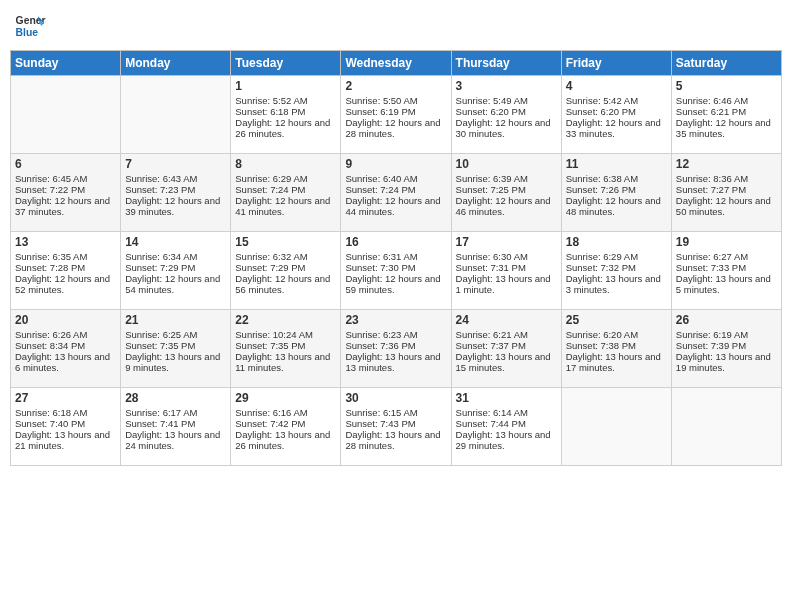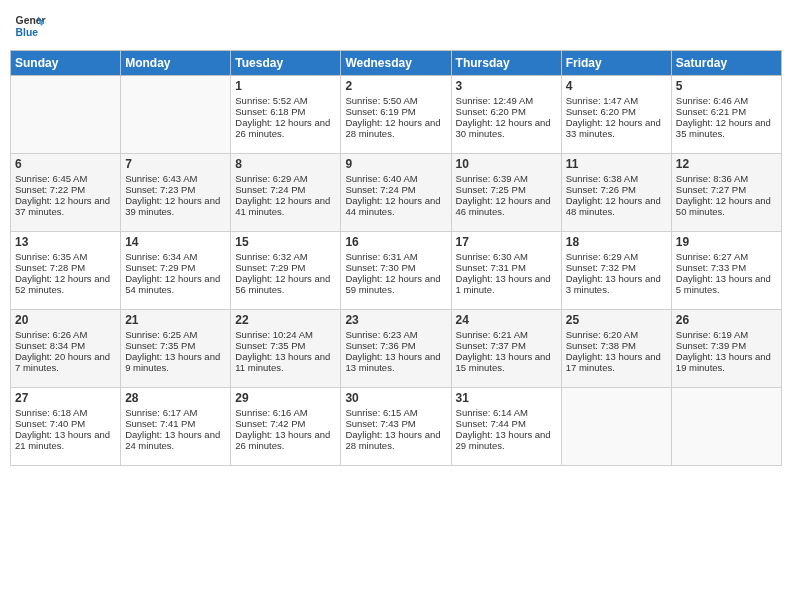--- a/index.html
+++ b/index.html
@@ -107,22 +107,22 @@
         <th>Friday</th>
         <th>Saturday</th>
       </tr>
   </thead>
   <tbody id="calendar-body">
       <tr>
         <td class="empty-cell"></td>
         <td class="empty-cell"></td>
         <td><span class="day-number">1</span><span>Sunrise: 5:52 AM</span><br><span>Sunset: 6:18 PM</span><br><span>Daylight: 12 hours and 26 minutes.</span></td>
         <td><span class="day-number">2</span><span>Sunrise: 5:50 AM</span><br><span>Sunset: 6:19 PM</span><br><span>Daylight: 12 hours and 28 minutes.</span></td>
-        <td><span class="day-number">3</span><span>Sunrise: 12:49 AM</span><br><span>Sunset: 6:20 PM</span><br><span>Daylight: 12 hours and 30 minutes.</span></td>
-        <td><span class="day-number">4</span><span>Sunrise: 1:47 AM</span><br><span>Sunset: 6:20 PM</span><br><span>Daylight: 12 hours and 33 minutes.</span></td>
+        <td><span class="day-number">3</span><span>Sunrise: 5:49 AM</span><br><span>Sunset: 6:20 PM</span><br><span>Daylight: 12 hours and 30 minutes.</span></td>
+        <td><span class="day-number">4</span><span>Sunrise: 5:42 AM</span><br><span>Sunset: 6:20 PM</span><br><span>Daylight: 12 hours and 33 minutes.</span></td>
         <td><span class="day-number">5</span><span>Sunrise: 6:46 AM</span><br><span>Sunset: 6:21 PM</span><br><span>Daylight: 12 hours and 35 minutes.</span></td>
       </tr>
       <tr>
         <td><span class="day-number">6</span><span>Sunrise: 6:45 AM</span><br><span>Sunset: 7:22 PM</span><br><span>Daylight: 12 hours and 37 minutes.</span></td>
         <td><span class="day-number">7</span><span>Sunrise: 6:43 AM</span><br><span>Sunset: 7:23 PM</span><br><span>Daylight: 12 hours and 39 minutes.</span></td>
         <td><span class="day-number">8</span><span>Sunrise: 6:29 AM</span><br><span>Sunset: 7:24 PM</span><br><span>Daylight: 12 hours and 41 minutes.</span></td>
         <td><span class="day-number">9</span><span>Sunrise: 6:40 AM</span><br><span>Sunset: 7:24 PM</span><br><span>Daylight: 12 hours and 44 minutes.</span></td>
         <td><span class="day-number">10</span><span>Sunrise: 6:39 AM</span><br><span>Sunset: 7:25 PM</span><br><span>Daylight: 12 hours and 46 minutes.</span></td>
         <td><span class="day-number">11</span><span>Sunrise: 6:38 AM</span><br><span>Sunset: 7:26 PM</span><br><span>Daylight: 12 hours and 48 minutes.</span></td>
         <td><span class="day-number">12</span><span>Sunrise: 8:36 AM</span><br><span>Sunset: 7:27 PM</span><br><span>Daylight: 12 hours and 50 minutes.</span></td>
@@ -130,21 +130,21 @@
       <tr>
         <td><span class="day-number">13</span><span>Sunrise: 6:35 AM</span><br><span>Sunset: 7:28 PM</span><br><span>Daylight: 12 hours and 52 minutes.</span></td>
         <td><span class="day-number">14</span><span>Sunrise: 6:34 AM</span><br><span>Sunset: 7:29 PM</span><br><span>Daylight: 12 hours and 54 minutes.</span></td>
         <td><span class="day-number">15</span><span>Sunrise: 6:32 AM</span><br><span>Sunset: 7:29 PM</span><br><span>Daylight: 12 hours and 56 minutes.</span></td>
         <td><span class="day-number">16</span><span>Sunrise: 6:31 AM</span><br><span>Sunset: 7:30 PM</span><br><span>Daylight: 12 hours and 59 minutes.</span></td>
         <td><span class="day-number">17</span><span>Sunrise: 6:30 AM</span><br><span>Sunset: 7:31 PM</span><br><span>Daylight: 13 hours and 1 minute.</span></td>
         <td><span class="day-number">18</span><span>Sunrise: 6:29 AM</span><br><span>Sunset: 7:32 PM</span><br><span>Daylight: 13 hours and 3 minutes.</span></td>
         <td><span class="day-number">19</span><span>Sunrise: 6:27 AM</span><br><span>Sunset: 7:33 PM</span><br><span>Daylight: 13 hours and 5 minutes.</span></td>
       </tr>
       <tr>
-        <td><span class="day-number">20</span><span>Sunrise: 6:26 AM</span><br><span>Sunset: 8:34 PM</span><br><span>Daylight: 20 hours and 7 minutes.</span></td>
+        <td><span class="day-number">20</span><span>Sunrise: 6:26 AM</span><br><span>Sunset: 8:34 PM</span><br><span>Daylight: 13 hours and 6 minutes.</span></td>
         <td><span class="day-number">21</span><span>Sunrise: 6:25 AM</span><br><span>Sunset: 7:35 PM</span><br><span>Daylight: 13 hours and 9 minutes.</span></td>
         <td><span class="day-number">22</span><span>Sunrise: 10:24 AM</span><br><span>Sunset: 7:35 PM</span><br><span>Daylight: 13 hours and 11 minutes.</span></td>
         <td><span class="day-number">23</span><span>Sunrise: 6:23 AM</span><br><span>Sunset: 7:36 PM</span><br><span>Daylight: 13 hours and 13 minutes.</span></td>
         <td><span class="day-number">24</span><span>Sunrise: 6:21 AM</span><br><span>Sunset: 7:37 PM</span><br><span>Daylight: 13 hours and 15 minutes.</span></td>
         <td><span class="day-number">25</span><span>Sunrise: 6:20 AM</span><br><span>Sunset: 7:38 PM</span><br><span>Daylight: 13 hours and 17 minutes.</span></td>
         <td><span class="day-number">26</span><span>Sunrise: 6:19 AM</span><br><span>Sunset: 7:39 PM</span><br><span>Daylight: 13 hours and 19 minutes.</span></td>
       </tr>
       <tr>
         <td><span class="day-number">27</span><span>Sunrise: 6:18 AM</span><br><span>Sunset: 7:40 PM</span><br><span>Daylight: 13 hours and 21 minutes.</span></td>
         <td><span class="day-number">28</span><span>Sunrise: 6:17 AM</span><br><span>Sunset: 7:41 PM</span><br><span>Daylight: 13 hours and 24 minutes.</span></td>

